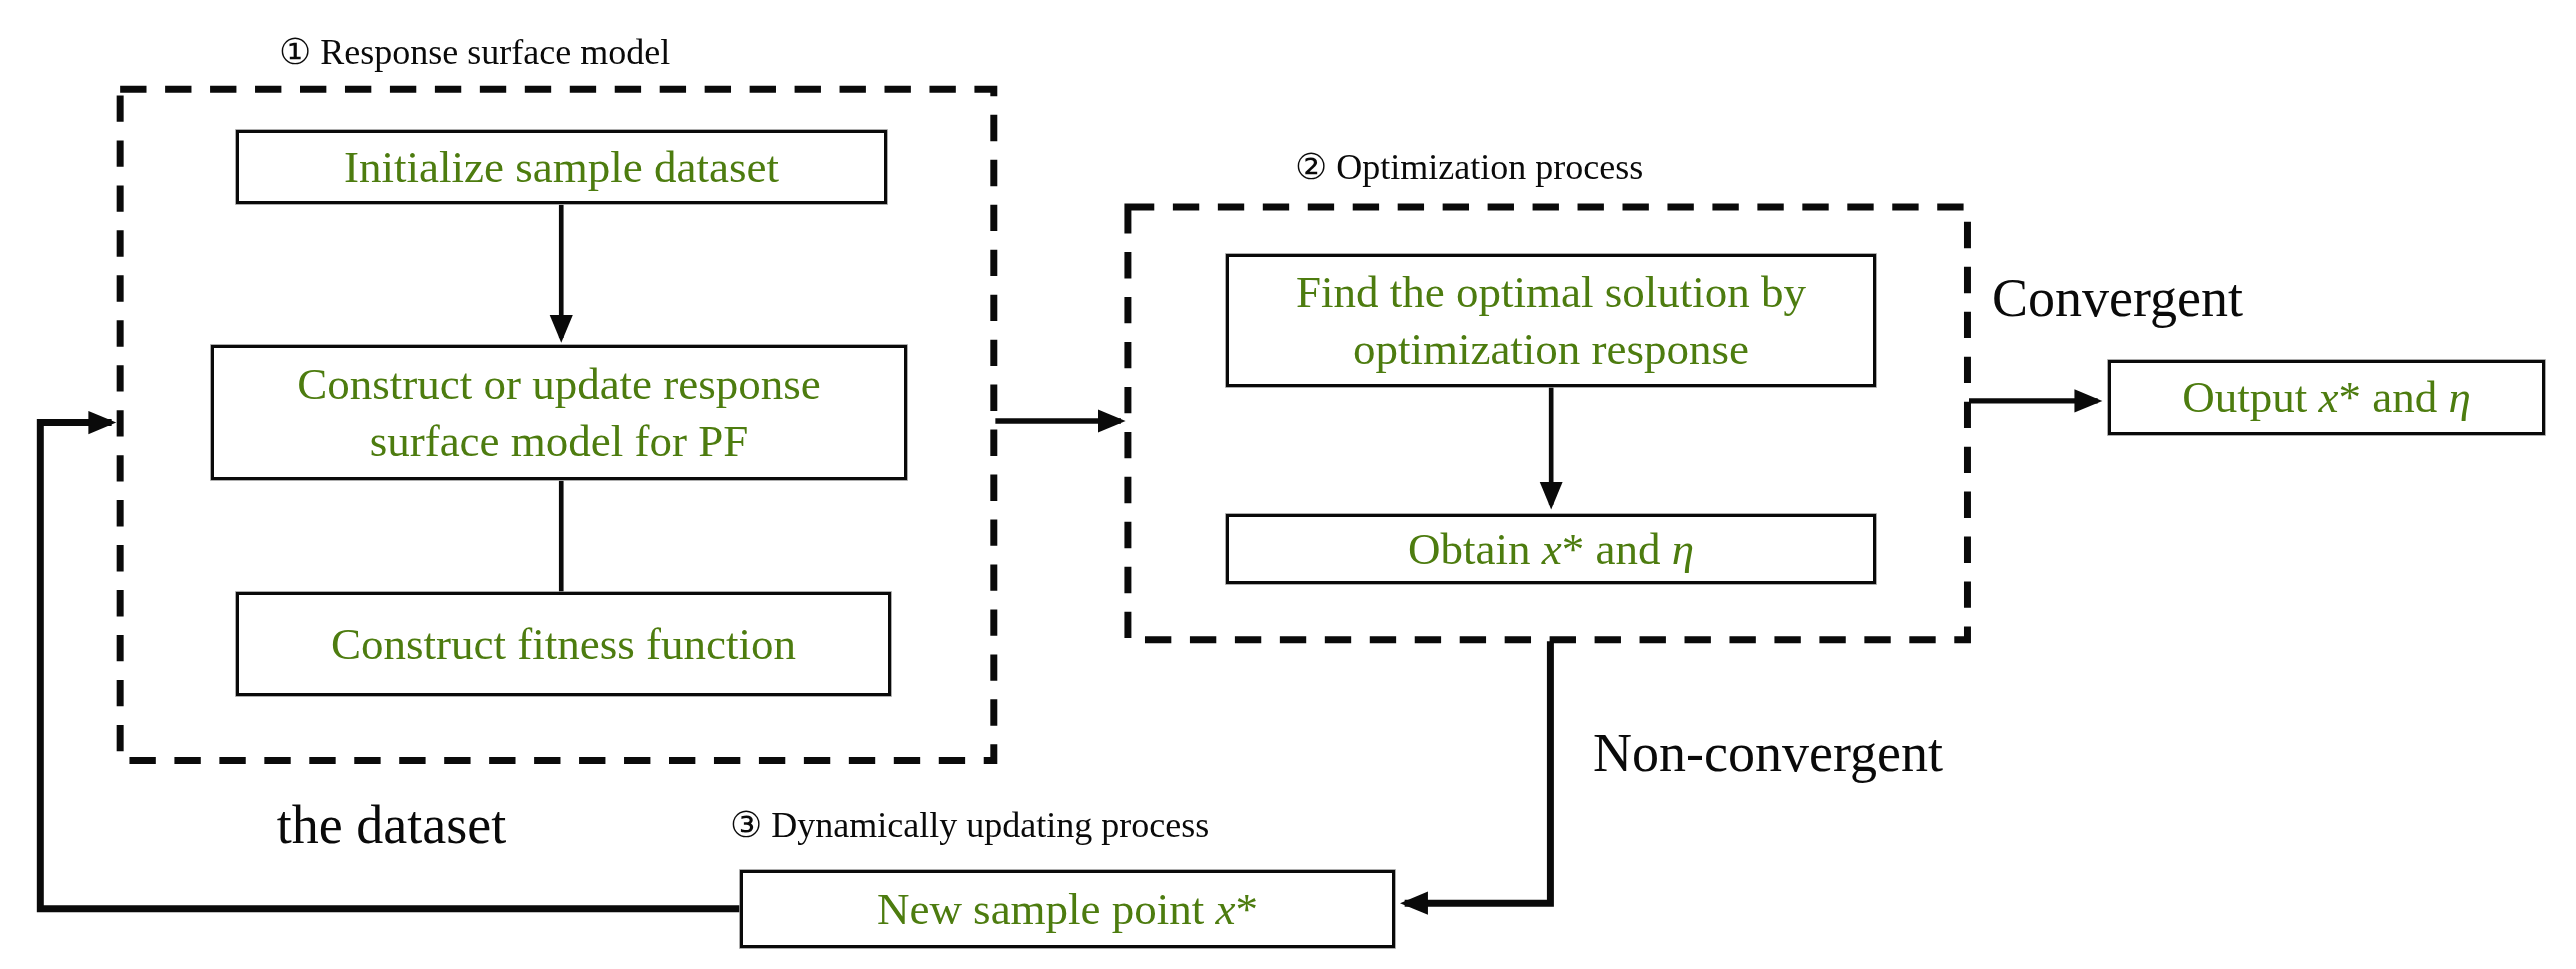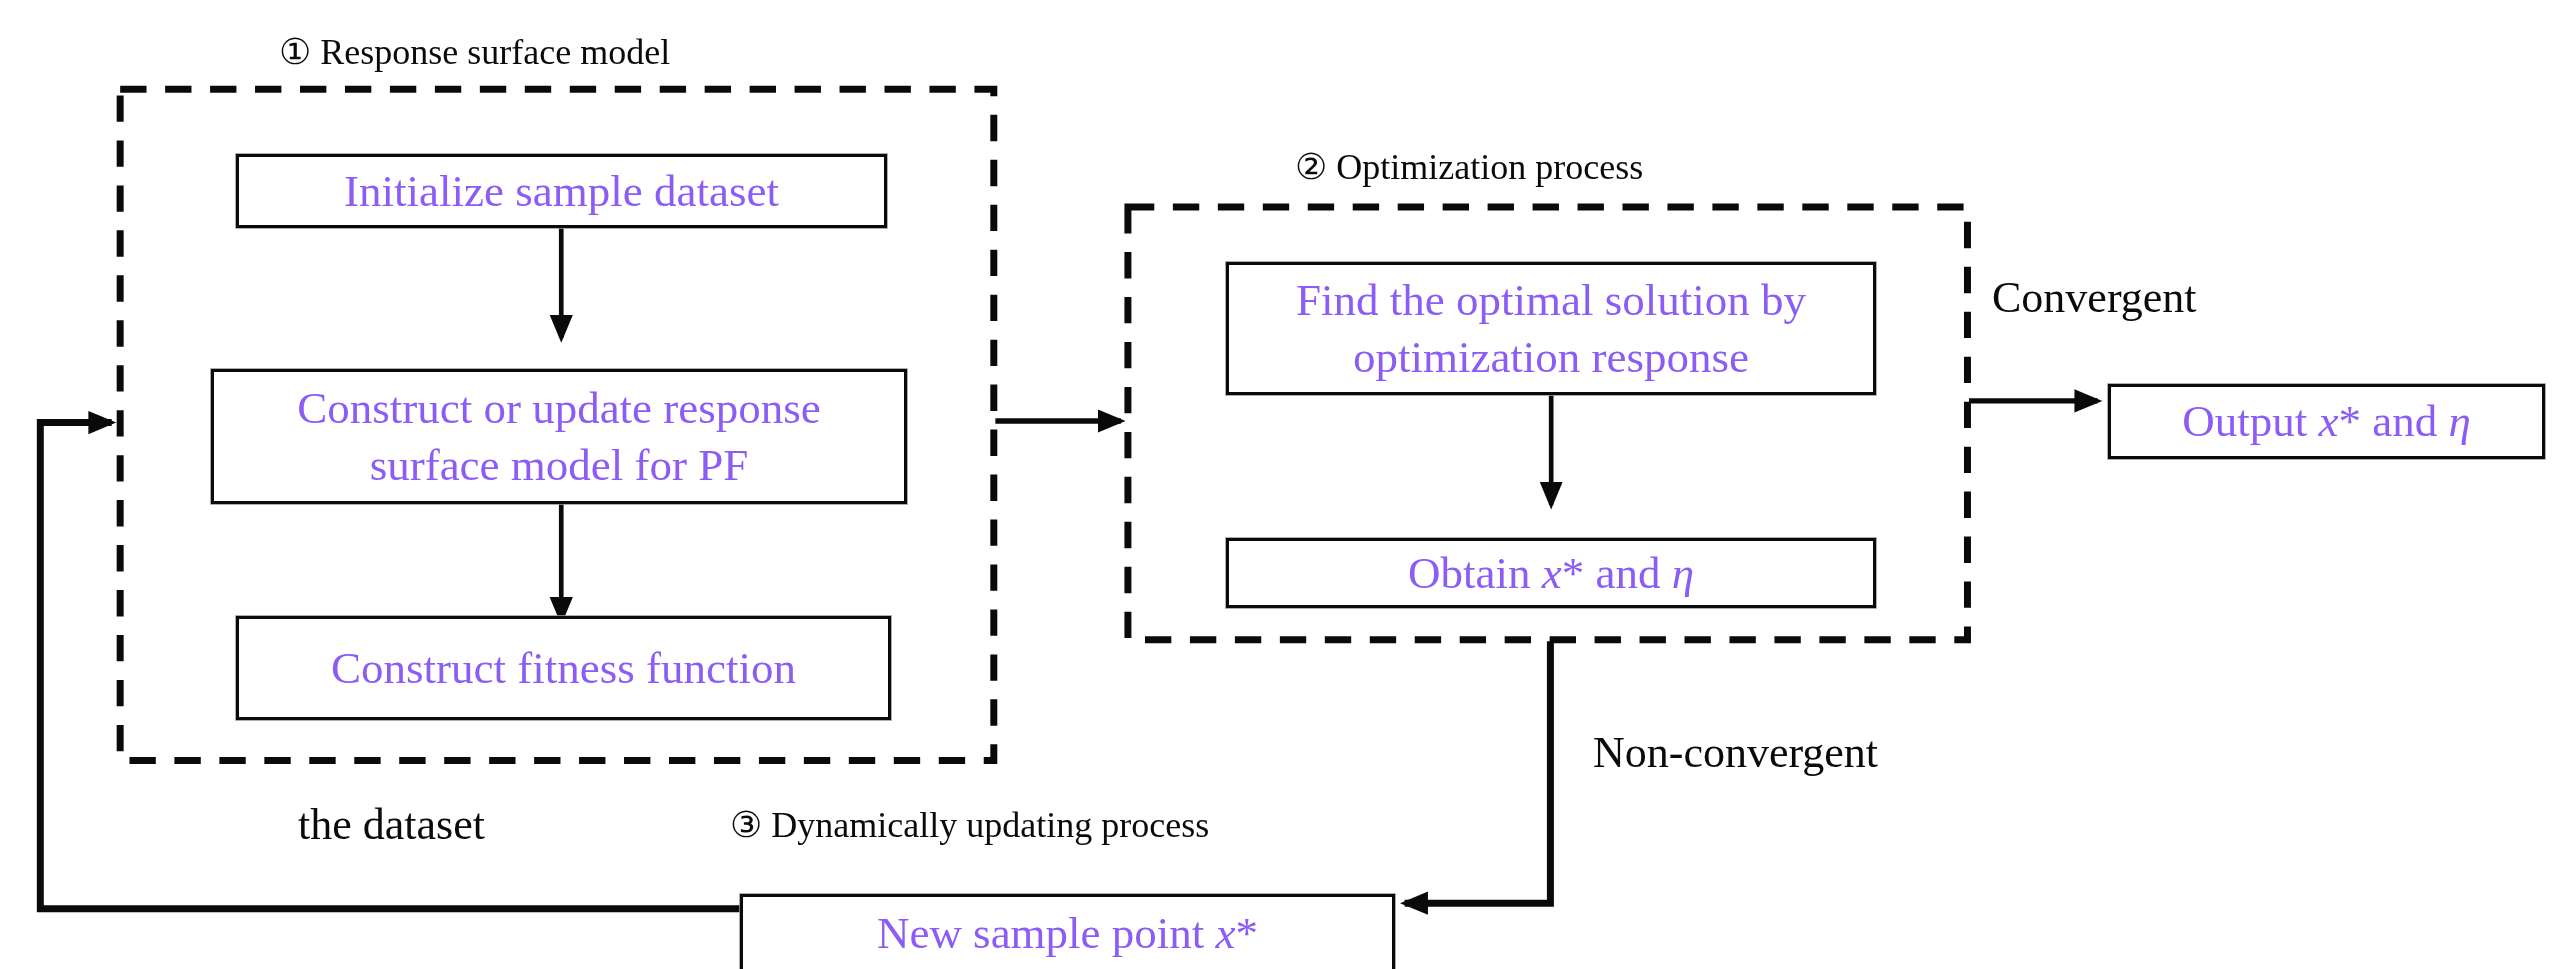--- a/index.html
+++ b/index.html
@@ -27,33 +27,32 @@
     position: absolute;
     box-sizing: border-box;
     border: 3.9px solid #0a0a0a;
     background: #ffffff;
     display: flex;
     align-items: center;
     justify-content: center;
     text-align: center;
     font-size: 45px;
     line-height: 57px;
-    color: #8b5cf6;
+    color: #4d7c0f;
     box-shadow: 0 0 0 0.8px #9a9a9a;
-    margin-top: 24px;
   }
   .lbl {
     position: absolute;
     white-space: nowrap;
     font-size: 36px;
     line-height: 54px;
     color: #0a0a0a;
   }
   .lbl.small {
-    font-size: 44px;
+    font-size: 54px;
   }
   .lbl.center {
     white-space: normal;
     text-align: center;
     line-height: 56px;
   }
   .it {
     font-style: italic;
   }
 </style>
@@ -96,21 +95,21 @@
     <div>
       <div>Construct or update response</div>
       <div>surface model for PF</div>
     </div>
   </div>
 
   <div class="box" style="left:236px; top:592px; width:655px; height:104px;">
     <span>Construct fitness function</span>
   </div>
 
-  <div class="box" style="left:1226px; top:238px; width:650px; height:133px;">
+  <div class="box" style="left:1226px; top:254px; width:650px; height:133px;">
     <div>
       <div>Find the optimal solution by</div>
       <div>optimization response</div>
     </div>
   </div>
 
   <div class="box" style="left:1226px; top:514px; width:650px; height:70px;">
     <span>
       <span>Obtain </span><span class="it">x</span><span>* and </span><span class="it">η</span>
     </span>

